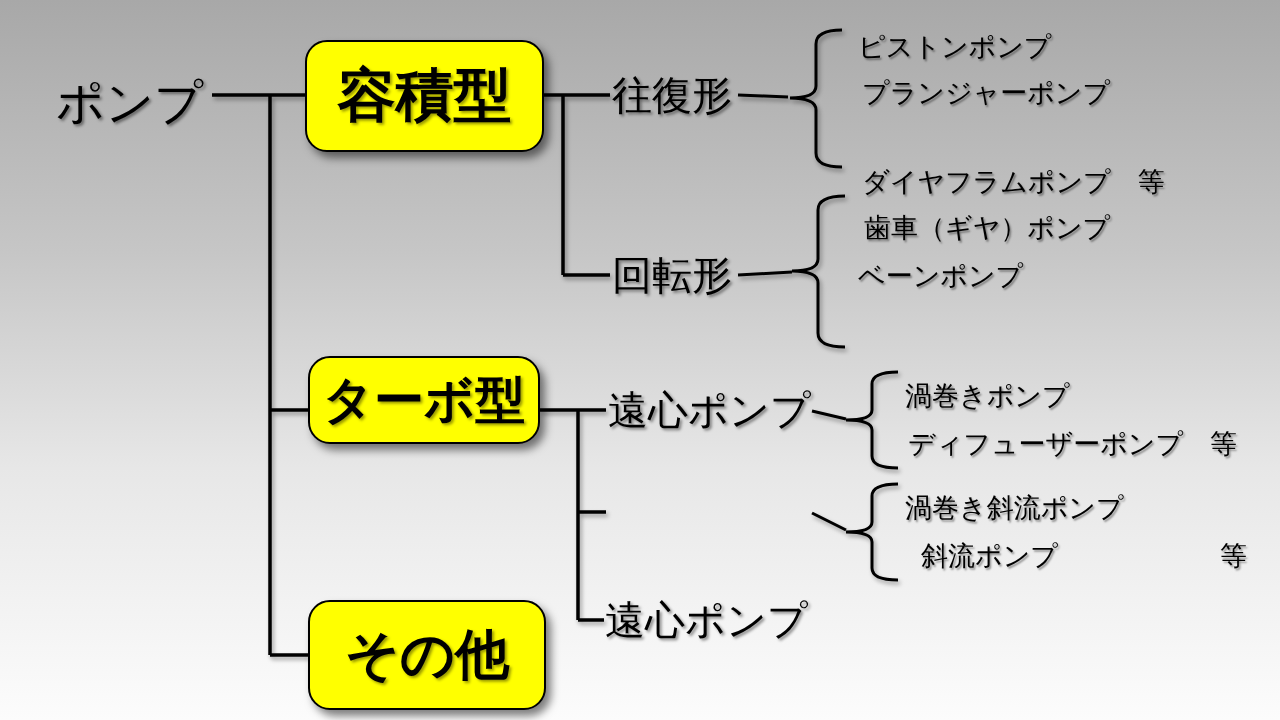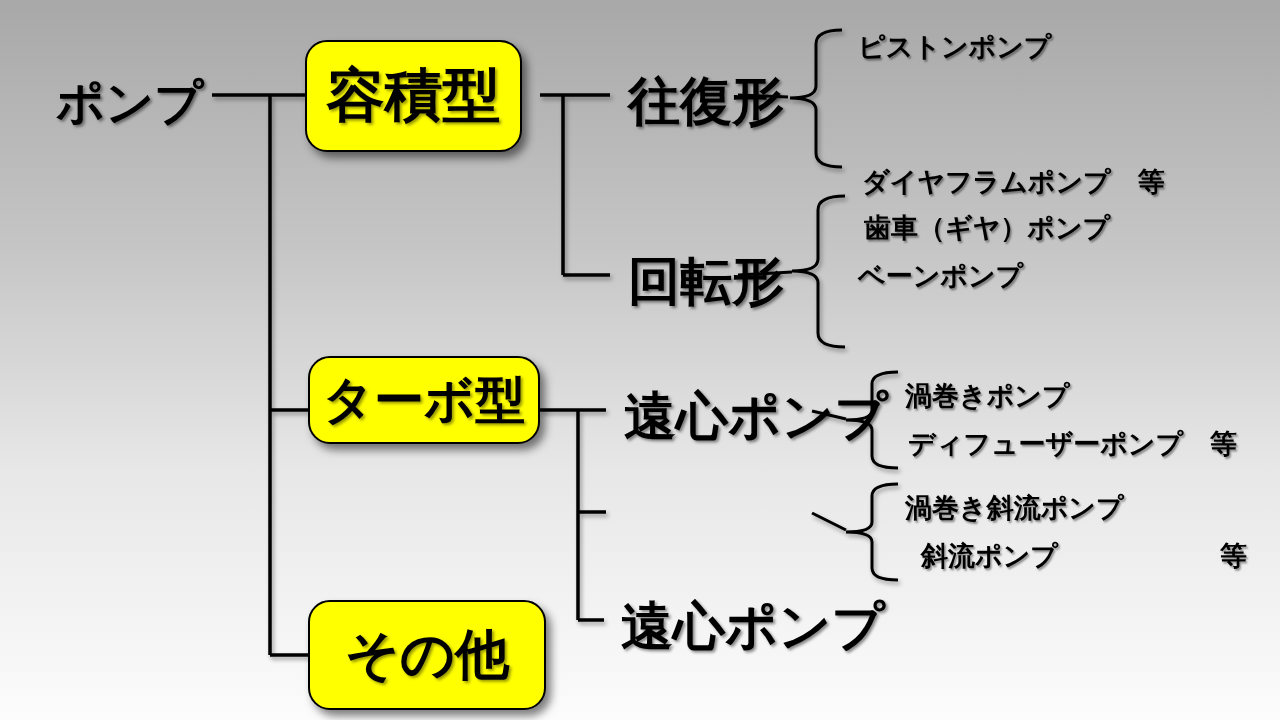--- a/index.html
+++ b/index.html
@@ -12,27 +12,27 @@
     font-family: "DejaVu Sans", sans-serif;
     color: #000;
   }
   svg.lines {
     position: absolute;
     left: 0; top: 0;
     filter: drop-shadow(2px 3px 2px rgba(0,0,0,0.35));
   }
   .txt {
     position: absolute;
-    font-weight: bold;
+    font-weight: normal;
     white-space: pre;
     line-height: 1.15;
     text-shadow: 2px 2px 3px rgba(0,0,0,0.45);
   }
   .root { font-size: 48px; }
-  .sub  { font-size: 52px; margin-left: 16px; }
+  .sub  { font-size: 40px; }
   .leaf { font-size: 27px; text-shadow: 1.5px 1.5px 2px rgba(0,0,0,0.4); }
   .box {
     position: absolute;
     background: #ffff00;
     border: 2px solid #000;
     border-radius: 22px;
     display: flex;
     align-items: center;
     justify-content: center;
     font-weight: bold;
@@ -66,38 +66,39 @@
     <path stroke-width="3" d="M 812 513 L 846 530"></path>
 
     <path stroke-width="3" d="M 842 30 Q 816 30 816 44 L 816 86 Q 816 98 790 98 Q 816 98 816 110 L 816 153 Q 816 167 842 167"></path>
     <path stroke-width="3" d="M 845 196 Q 818 196 818 210 L 818 259 Q 818 271 792 271 Q 818 271 818 283 L 818 333 Q 818 347 845 347"></path>
     <path stroke-width="3" d="M 898 372 Q 872 372 872 384 L 872 410 Q 872 420 846 420 Q 872 420 872 430 L 872 456 Q 872 468 898 468"></path>
     <path stroke-width="3" d="M 898 484 Q 872 484 872 496 L 872 522 Q 872 532 846 532 Q 872 532 872 542 L 872 568 Q 872 580 898 580"></path>
   </svg>
 
   <div class="txt root" style="left:56px; top:62px;margin-top:13px;">ポンプ</div>
 
-  <div class="box" style="left: 305px; top: 40px; width: 217px; height: 112px; font-size: 58px; background: rgb(255, 255, 0);">
+  <div class="box" style="left: 305px; top: 40px; width: 239px; height: 112px; font-size: 58px; background: rgb(255, 255, 0);">
     <span>容積型</span>
   </div>
 
   <div class="box" style="left: 308px; top: 356px; width: 232px; height: 88px; font-size: 50px; background: rgb(255, 255, 0);">
     <span>ターボ型</span>
   </div>
 
   <div class="box" style="left: 308px; top: 600px; width: 238px; height: 110px; font-size: 54px; background: rgb(255, 255, 0);">
     <span>その他</span>
   </div>
 
   <div class="txt sub" style="left:612px; top:72px;">往復形</div>
   <div class="txt sub" style="left:612px; top:252px;">回転形</div>
   <div class="txt sub" style="left:608px; top:387px;">遠心ポンプ</div>
   <div class="txt sub" style="left:605px; top:597px;">遠心ポンプ</div>
 
   <div class="txt leaf" style="left:858px; top:31px;">ピストンポンプ</div>
+  <div class="txt leaf" style="left:862px; top:77px;">プランジャーポンプ</div>
   <div class="txt leaf" style="left:862px; top:125px;margin-top:41px;">ダイヤフラムポンプ　等</div>
 
   <div class="txt leaf" style="left:864px; top:212px;">歯車（ギヤ）ポンプ</div>
   <div class="txt leaf" style="left:858px; top:260px;">ベーンポンプ</div>
 
   <div class="txt leaf" style="left:905px; top:380px;">渦巻きポンプ</div>
   <div class="txt leaf" style="left:908px; top:428px;">ディフューザーポンプ　等</div>
 
   <div class="txt leaf" style="left:905px; top:492px;">渦巻き斜流ポンプ</div>
   <div class="txt leaf" style="left:905px; top:540px;margin-left:16px;">斜流ポンプ　　　　　　等</div>

